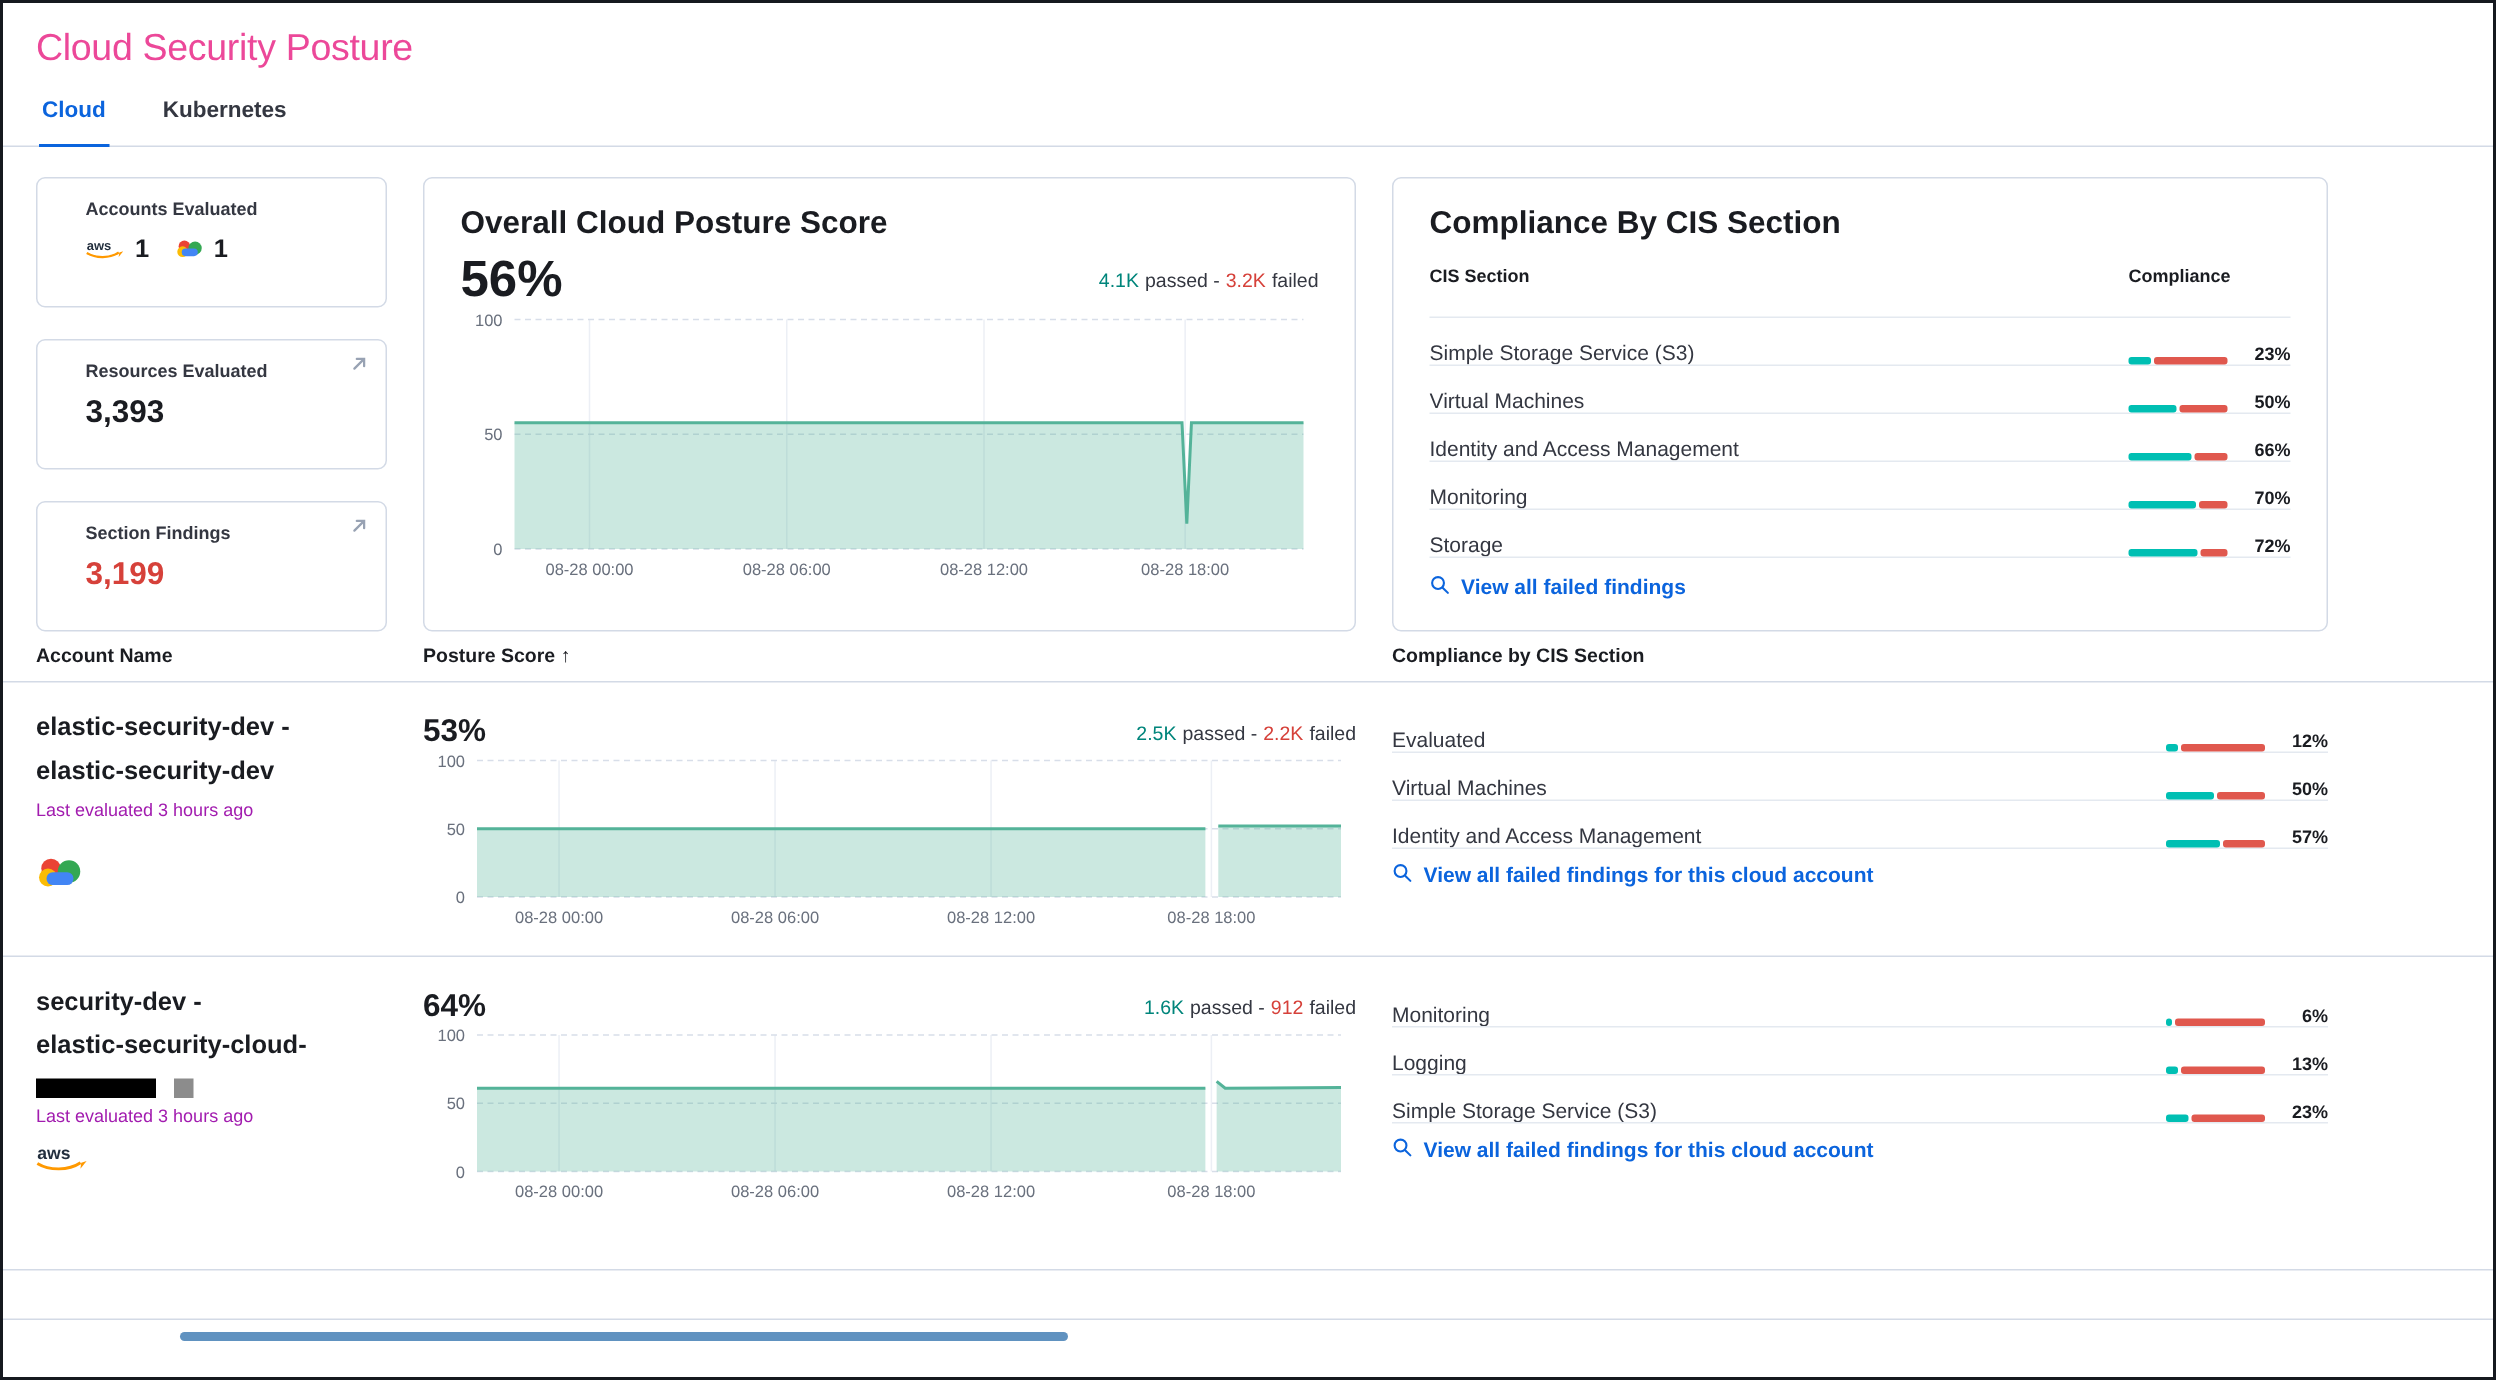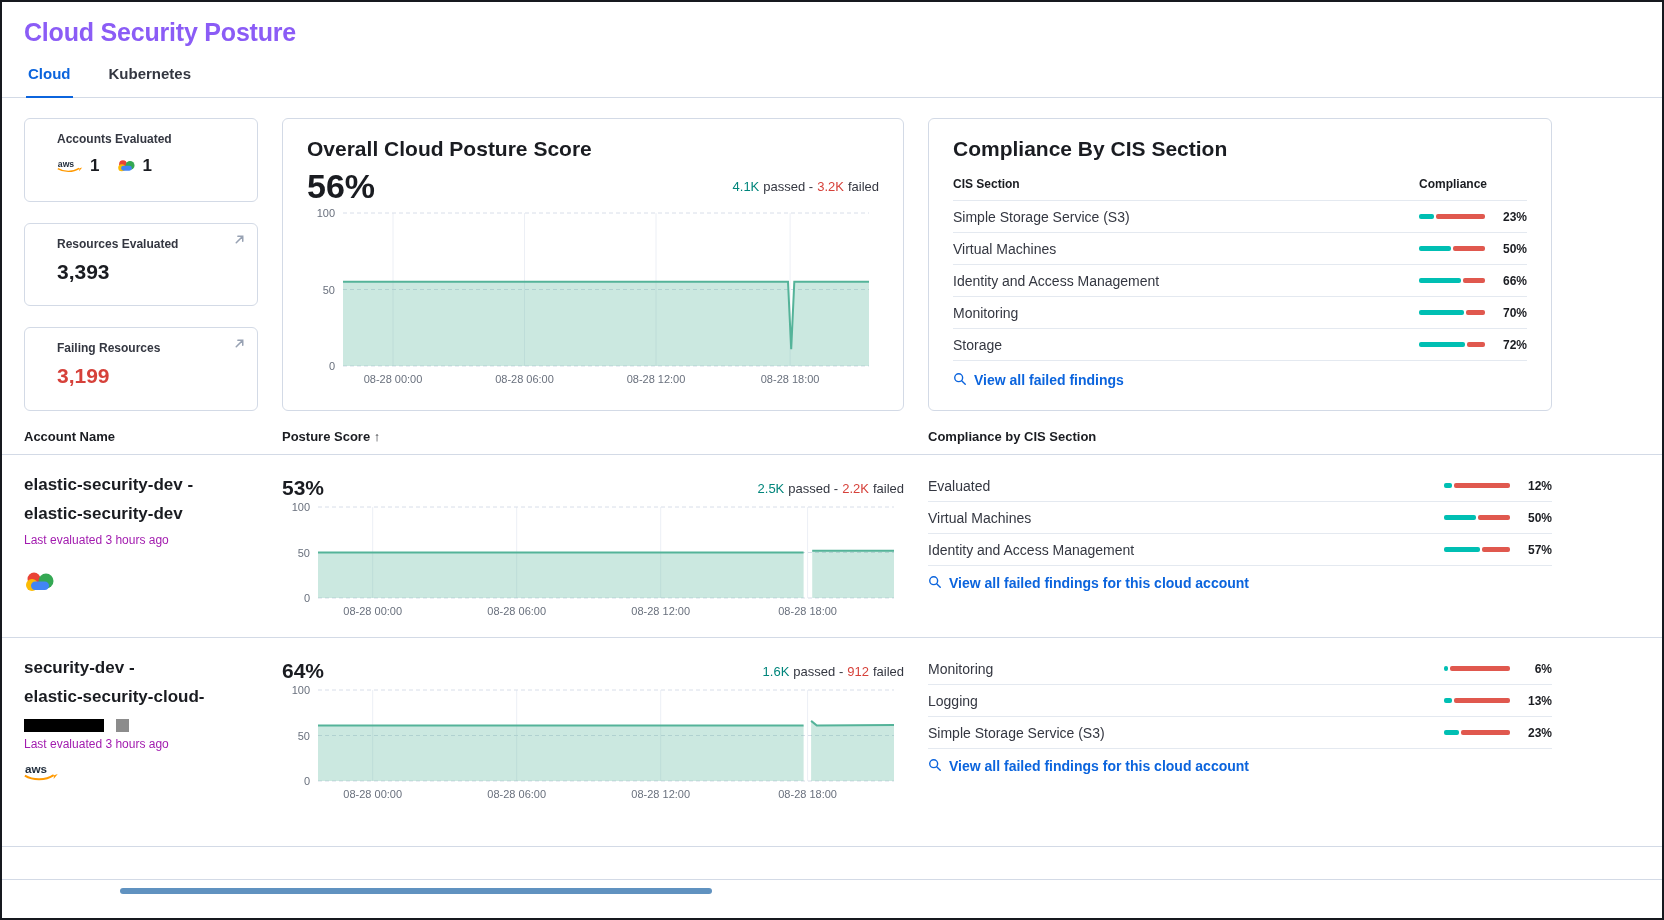--- a/index.html
+++ b/index.html
@@ -1,20 +1,20 @@
 <!DOCTYPE html>
 <html style="--link: #0b64dd; --passed: #00857b; --failed: #d6413a; --bar-pass: #00bfb3; --bar-fail: #e0584e; --area-line: #54b399; --area-fill: rgba(84,179,153,0.30); --scrollbar: #6092c0;"><head>
 <meta charset="utf-8">
 <style>
   *{margin:0;padding:0;box-sizing:border-box}
   html,body{background:#f5f7fa}
   body{font-family:"Liberation Sans",sans-serif;color:#343741}
   .screen{width:1664px;height:920px;background:#fff;border:2px solid #16191f;overflow:hidden;position:relative}
   .hdr{padding:16px 22px 14px}
-  .hdr h1{font-size:25px;font-weight:700;color:#8b5cf6;letter-spacing:-.2px}
+  .hdr h1{font-size:25px;font-weight:400;color:#ec4899;letter-spacing:-.2px}
   .tabs{display:flex;gap:34px;padding:0 24px;border-bottom:1px solid #D3DAE6}
   .tab{font-size:15px;font-weight:700;padding:4px 2px 15px;color:#343741;cursor:pointer;position:relative}
   .tab.active{color:var(--link)}
   .tab.active::after{content:"";position:absolute;left:0;right:0;bottom:-1px;height:2px;background:var(--link)}
   .summary{display:grid;grid-template-columns:234px 622px 624px;column-gap:24px;margin:20px 22px 0;height:293px}
   .stat-col{display:flex;flex-direction:column;gap:21px}
   .card{border:1px solid #D3DAE6;border-radius:6px;background:#fff}
   .stat-card{flex:1;padding:13px 32px;position:relative}
   .stat-label{font-size:12px;font-weight:700;color:#343741}
   .stat-value{font-size:21px;font-weight:700;color:#1a1c21;margin-top:9px}
@@ -27,24 +27,24 @@
   .score-line{display:flex;justify-content:space-between;align-items:center;margin-top:6px}
   .big-score{font-size:34px;font-weight:700;color:#1a1c21}
   .row-score{font-size:21px;font-weight:700;color:#1a1c21}
   .pf{display:flex;gap:4px;font-size:13px;color:#343741;align-items:baseline}
   .pf .p{color:var(--passed)}
   .pf .f{color:var(--failed)}
   .chart{width:100%}
   .chart.lg{height:180px;margin-top:2px}
   .chart.sm{height:118px;margin-top:2px}
   .axis{font-size:11px;fill:#69707D}
-  .cis-head{display:flex;gap:6px;margin-top:16px;padding-bottom:9px;font-size:12px;font-weight:700;color:#1a1c21;border-bottom:1px solid #E4E9F0}
+  .cis-head{display:flex;gap:6px;margin-top:16px;padding-bottom:20px;font-size:12px;font-weight:700;color:#1a1c21;border-bottom:1px solid #E4E9F0}
   .cis-head .sec{flex:1}
   .cis-head .comp{width:108px}
-  .cis-row{display:flex;gap:6px;align-items:center;height:32px;border-bottom:1px solid #E4E9F0;font-size:14px;color:#343741}
+  .cis-row{display:flex;gap:6px;align-items:flex-end;height:32px;border-bottom:1px solid #E4E9F0;font-size:14px;color:#343741}
   .cis-row .lbl{flex:1;white-space:nowrap;overflow:hidden}
   .bar{width:66px;height:5px;display:flex;gap:2px;flex:0 0 66px}
   .bar span{display:block;height:5px;border-radius:2px;flex-basis:0}
   .bar .bar-pass{background:var(--bar-pass)}
   .bar .bar-fail{background:var(--bar-fail)}
   .pct{width:36px;text-align:right;font-size:12px;font-weight:700;color:#1a1c21;flex:0 0 36px}
   .panel-link{display:inline-flex;align-items:flex-start;gap:7px;margin-top:11px;color:var(--link);font-size:14px;font-weight:600;cursor:pointer}
   .thead{display:grid;grid-template-columns:234px 622px 624px;column-gap:24px;padding:18px 22px 10px;font-size:13px;font-weight:700;color:#1a1c21}
   .thead .sortable{cursor:pointer}
   .divider{height:1px;background:#D3DAE6}
@@ -109,21 +109,21 @@
         <div class="stat-label">Resources Evaluated</div>
         <div class="stat-value">3,393</div>
         <span class="ext-arrow">
           <svg width="13" height="13" viewBox="0 0 12 12">
               <path d="M3 9 L9 3 M4.5 3 H9 V7.5" stroke="#98a2b3" stroke-width="1.4" fill="none" stroke-linecap="round"></path>
             </svg>
         </span>
       </div>
 
       <div class="card stat-card">
-        <div class="stat-label">Failing Resources</div>
+        <div class="stat-label">Section Findings</div>
         <div class="stat-value danger">3,199</div>
         <span class="ext-arrow">
           <svg width="13" height="13" viewBox="0 0 12 12">
               <path d="M3 9 L9 3 M4.5 3 H9 V7.5" stroke="#98a2b3" stroke-width="1.4" fill="none" stroke-linecap="round"></path>
             </svg>
         </span>
       </div>
     </div>
 
     <div class="card panel">

